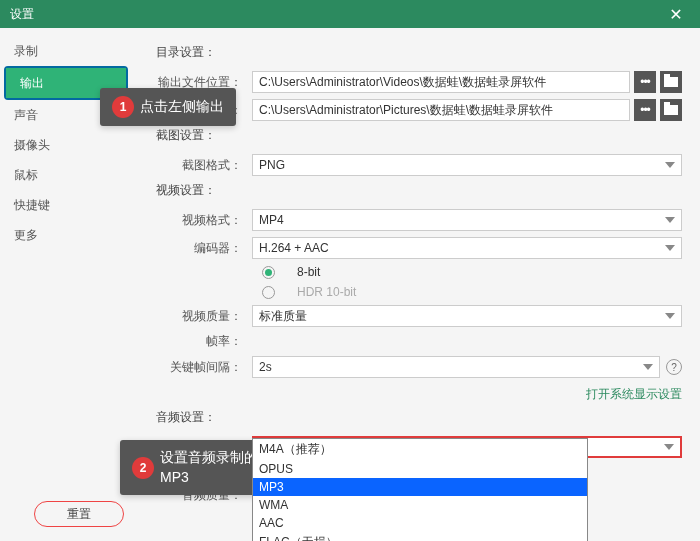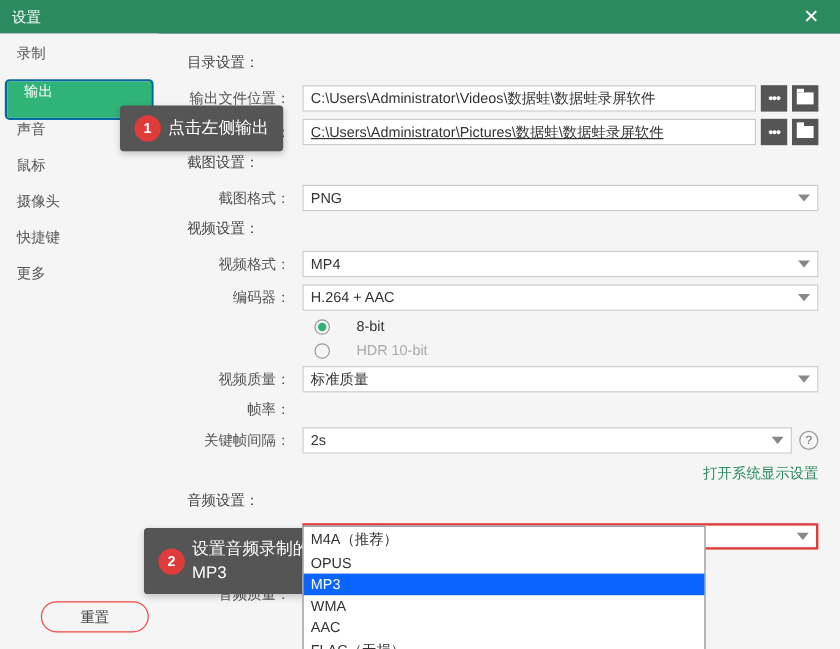--- a/index.html
+++ b/index.html
@@ -1,23 +1,23 @@
 <!DOCTYPE html>
 <html><head>
 <meta charset="utf-8">
 <style>
   * { box-sizing: border-box; margin: 0; padding: 0; }
   body { font-family: "Microsoft YaHei", Arial, sans-serif; font-size: 12px; color: #333; background: #fff; }
-  .window { width: 700px; height: 541px; background: #4c1d95; position: relative; overflow: hidden; }
+  .window { width: 700px; height: 541px; background: #fdba74; position: relative; overflow: hidden; }
   .titlebar { height: 28px; background: #2c8a5f; color: #fff; display: flex; align-items: center; padding: 0 10px; justify-content: space-between; }
   .titlebar .title { font-size: 12px; }
   .titlebar .close { width: 28px; height: 28px; display: flex; align-items: center; justify-content: center; cursor: pointer; font-size: 16px; }
   .body { display: flex; height: calc(100% - 28px); background: #f5f5f5; }
   .sidebar { width: 132px; background: #f5f5f5; padding-top: 8px; display: flex; flex-direction: column; }
-  .side-item { height: 30px; display: flex; align-items: flex-start; padding: 0 14px; color: #555; cursor: pointer; }
+  .side-item { height: 30px; display: flex; align-items: center; padding: 0 14px; color: #555; cursor: pointer; }
   .side-item.active { background: #2fb377; color: #fff; }
   .side-highlight { border: 2px solid #0369a1; border-radius: 4px; margin: 0 4px; }
   .badge { width: 22px; height: 22px; border-radius: 50%; background: #e03b3b; color: #fff; display: inline-flex; align-items: center; justify-content: center; font-size: 12px; font-weight: bold; margin-right: 6px; flex-shrink: 0; }
   .tooltip { background: #555; color: #fff; padding: 8px 12px; border-radius: 3px; font-size: 14px; display: flex; align-items: center; box-shadow: 0 2px 6px rgba(0,0,0,0.2); position: absolute; z-index: 5; }
   .tooltip1 { left: 100px; top: 88px; }
   .tooltip2 { left: 120px; top: 440px; max-width: 200px; }
   .tooltip2 .txt { line-height: 1.4; }
   .content { flex: 1; padding: 10px 18px 10px 10px; overflow: hidden; position: relative; }
   .section-title { font-size: 12px; color: #444; margin: 6px 0 10px 14px; }
   .row { display: flex; align-items: center; margin-bottom: 6px; }
@@ -56,24 +56,24 @@
         </div>
       <div class="side-highlight">
         <div class="side-item active">
             <span>输出</span>
           </div>
       </div>
       <div class="side-item">
           <span>声音</span>
         </div>
       <div class="side-item">
-          <span>鼠标</span>
+          <span>摄像头</span>
         </div>
       <div class="side-item">
-          <span>摄像头</span>
+          <span>鼠标</span>
         </div>
       <div class="side-item">
           <span>快捷键</span>
         </div>
       <div class="side-item">
           <span>更多</span>
         </div>
     </div>
 
     <div class="content">
@@ -86,21 +86,21 @@
         <div class="icon-btn">
             <span class="dots">•••</span>
           </div>
         <div class="icon-btn">
             <span class="folder-icon"></span>
           </div>
       </div>
       <div class="row">
         <div class="row-label">截图文件位置：</div>
         <div class="field">
-            <span style="white-space:nowrap;overflow:hidden;text-overflow:ellipsis;text-decoration:underline;">C:\Users\Administrator\Pictures\数据蛙\数据蛙录屏软件</span>
+            <span style="white-space:nowrap;overflow:hidden;text-overflow:ellipsis;">C:\Users\Administrator\Pictures\数据蛙\数据蛙录屏软件</span>
           </div>
         <div class="icon-btn">
             <span class="dots">•••</span>
           </div>
         <div class="icon-btn">
             <span class="folder-icon"></span>
           </div>
       </div>
 
       <div class="section-title">截图设置：</div>

